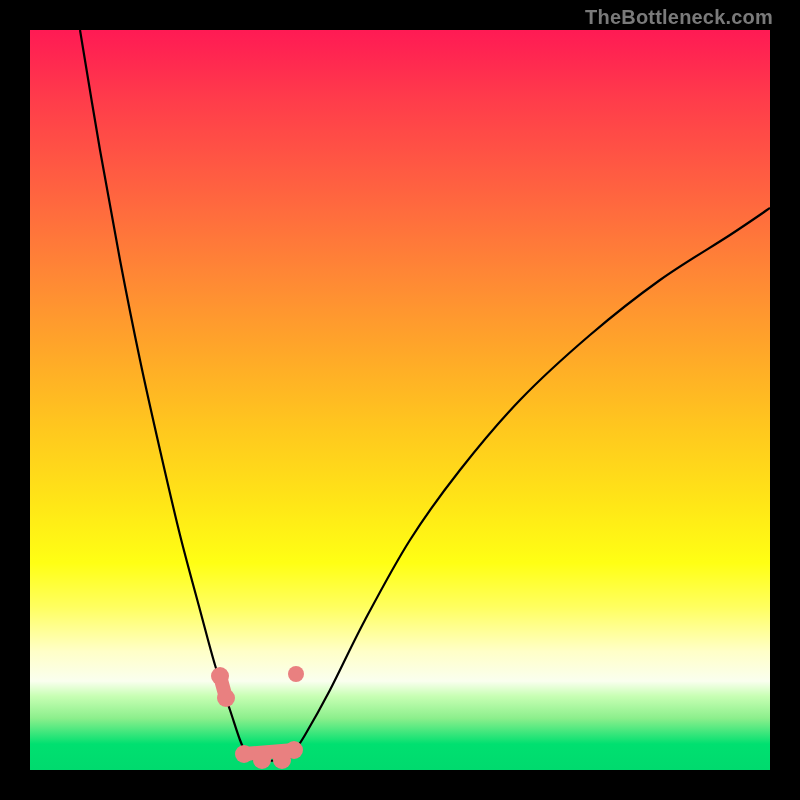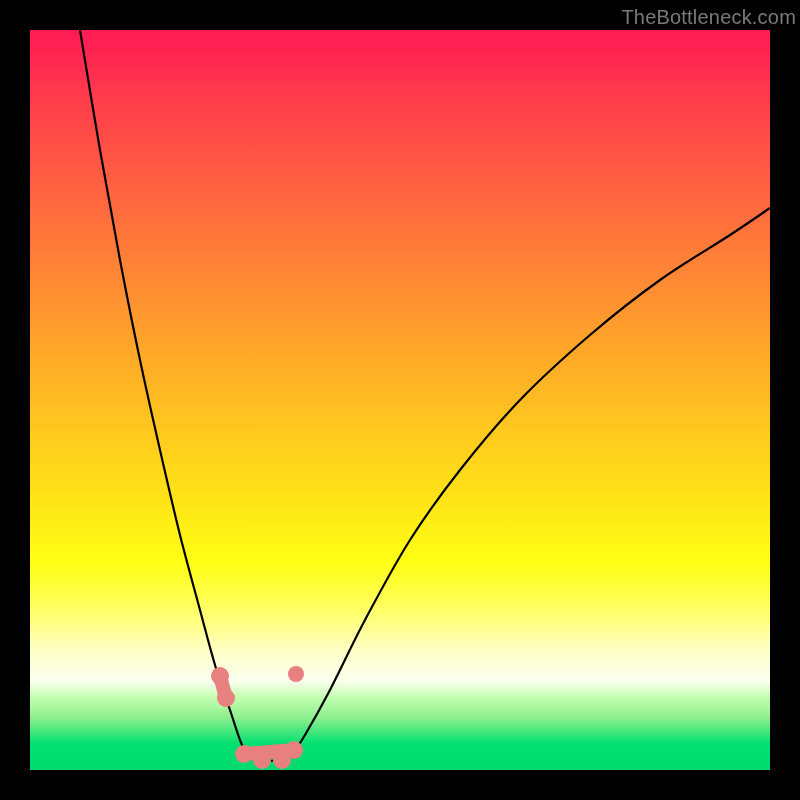--- a/index.html
+++ b/index.html
@@ -36,24 +36,24 @@
       #ffffc8 84%,
       #faffef 88%,
       #c8ffb4 90%,
       #8cef8c 93%,
       #00e070 96.5%,
       #00da6e 100%);
   }
   .watermark {
     position: absolute;
     top: 6px;
-    right: 4px;
+    right: 27px;
     color: #7a7a7a;
     font-size: 20px;
-    font-weight: 400;
+    font-weight: 700;
     letter-spacing: 0.2px;
     user-select: none;
   }
   svg.curve {
     position: absolute;
     inset: 0;
     width: 740px;
     height: 740px;
   }
   .dot {

